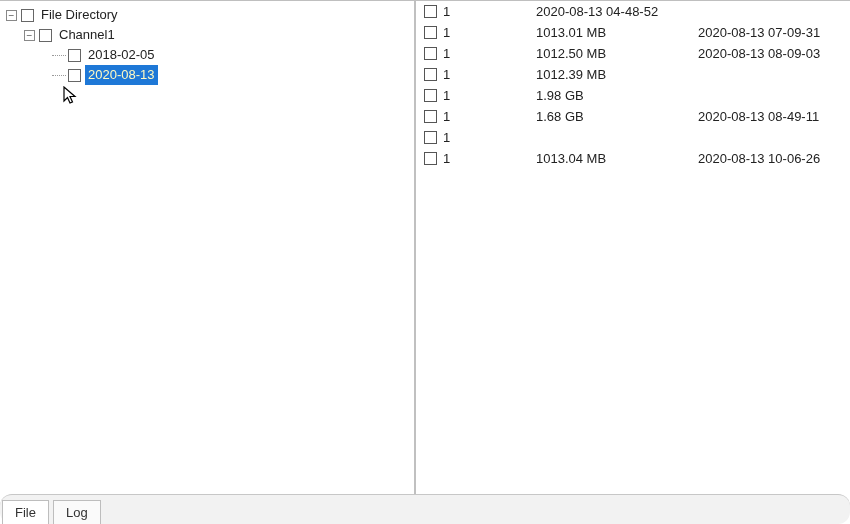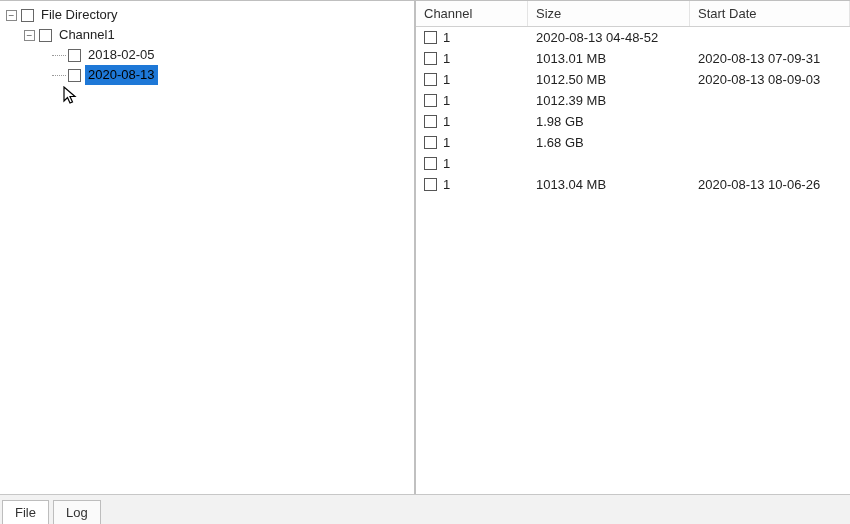--- a/index.html
+++ b/index.html
@@ -61,21 +61,21 @@
     border: 1px solid #666;
     display: inline-block;
     margin-right: 4px;
     background: #fff;
   }
   .row-label {
     padding: 0 3px;
   }
   .sel {
     background: #1e78d7;
-    color: #000000;
+    color: #fef9c3;
   }
   .indent1 { padding-left: 18px; }
   .indent2 { padding-left: 46px; }
   .cursor {
     position: absolute;
     left: 63px; top: 85px;
     width: 17px; height: 20px;
     pointer-events: none;
   }
   
@@ -123,20 +123,21 @@
     background: #fff;
   }
   
   .tabs {
     height: 30px;
     border-top: 1px solid #c7c7c7;
     background: #f2f2f2;
     display: flex;
     align-items: flex-end;
     padding-left: 2px;
+    border-radius: 12px;
   }
   .tab {
     padding: 4px 12px 5px 12px;
     border: 1px solid #bdbdbd;
     border-bottom: none;
     background: #fafafa;
     margin-right: 4px;
     font-size: 13px;
     color: #333;
     position: relative;
@@ -178,25 +179,20 @@
             <span class="row-label sel">2020-08-13</span>
           </div>
         </div>
 
       <svg class="cursor" viewBox="0 0 17 20">
         <path d="M1 1 L1 15 L4.5 11.5 L7 17 L9.5 16 L7 10.5 L12 10.5 Z" fill="#fff" stroke="#000" stroke-width="1.2"></path>
       </svg>
     </div>
 
     <div class="list-panel">
-      <div class="list-header">
-        <div class="col col-channel">Channel</div>
-        <div class="col col-size">Size</div>
-        <div class="col col-date">Start Date</div>
-      </div>
       <div class="list-body" id="list-body">
           <div class="list-row">
             <div class="col col-channel">
               <span class="lchk"></span>
               <span>1</span>
             </div>
             <div class="col col-date">2020-08-13 04-48-52</div>
           </div>
           <div class="list-row">
             <div class="col col-channel">
@@ -227,20 +223,21 @@
               <span>1</span>
             </div>
             <div class="col col-size">1.98 GB</div>
           </div>
           <div class="list-row">
             <div class="col col-channel">
               <span class="lchk"></span>
               <span>1</span>
             </div>
             <div class="col col-size">1.68 GB</div>
+            <div class="col col-date">2020-08-13 08-49-11</div>
           </div>
           <div class="list-row">
             <div class="col col-channel">
               <span class="lchk"></span>
               <span>1</span>
             </div>
           </div>
           <div class="list-row">
             <div class="col col-channel">
               <span class="lchk"></span>

